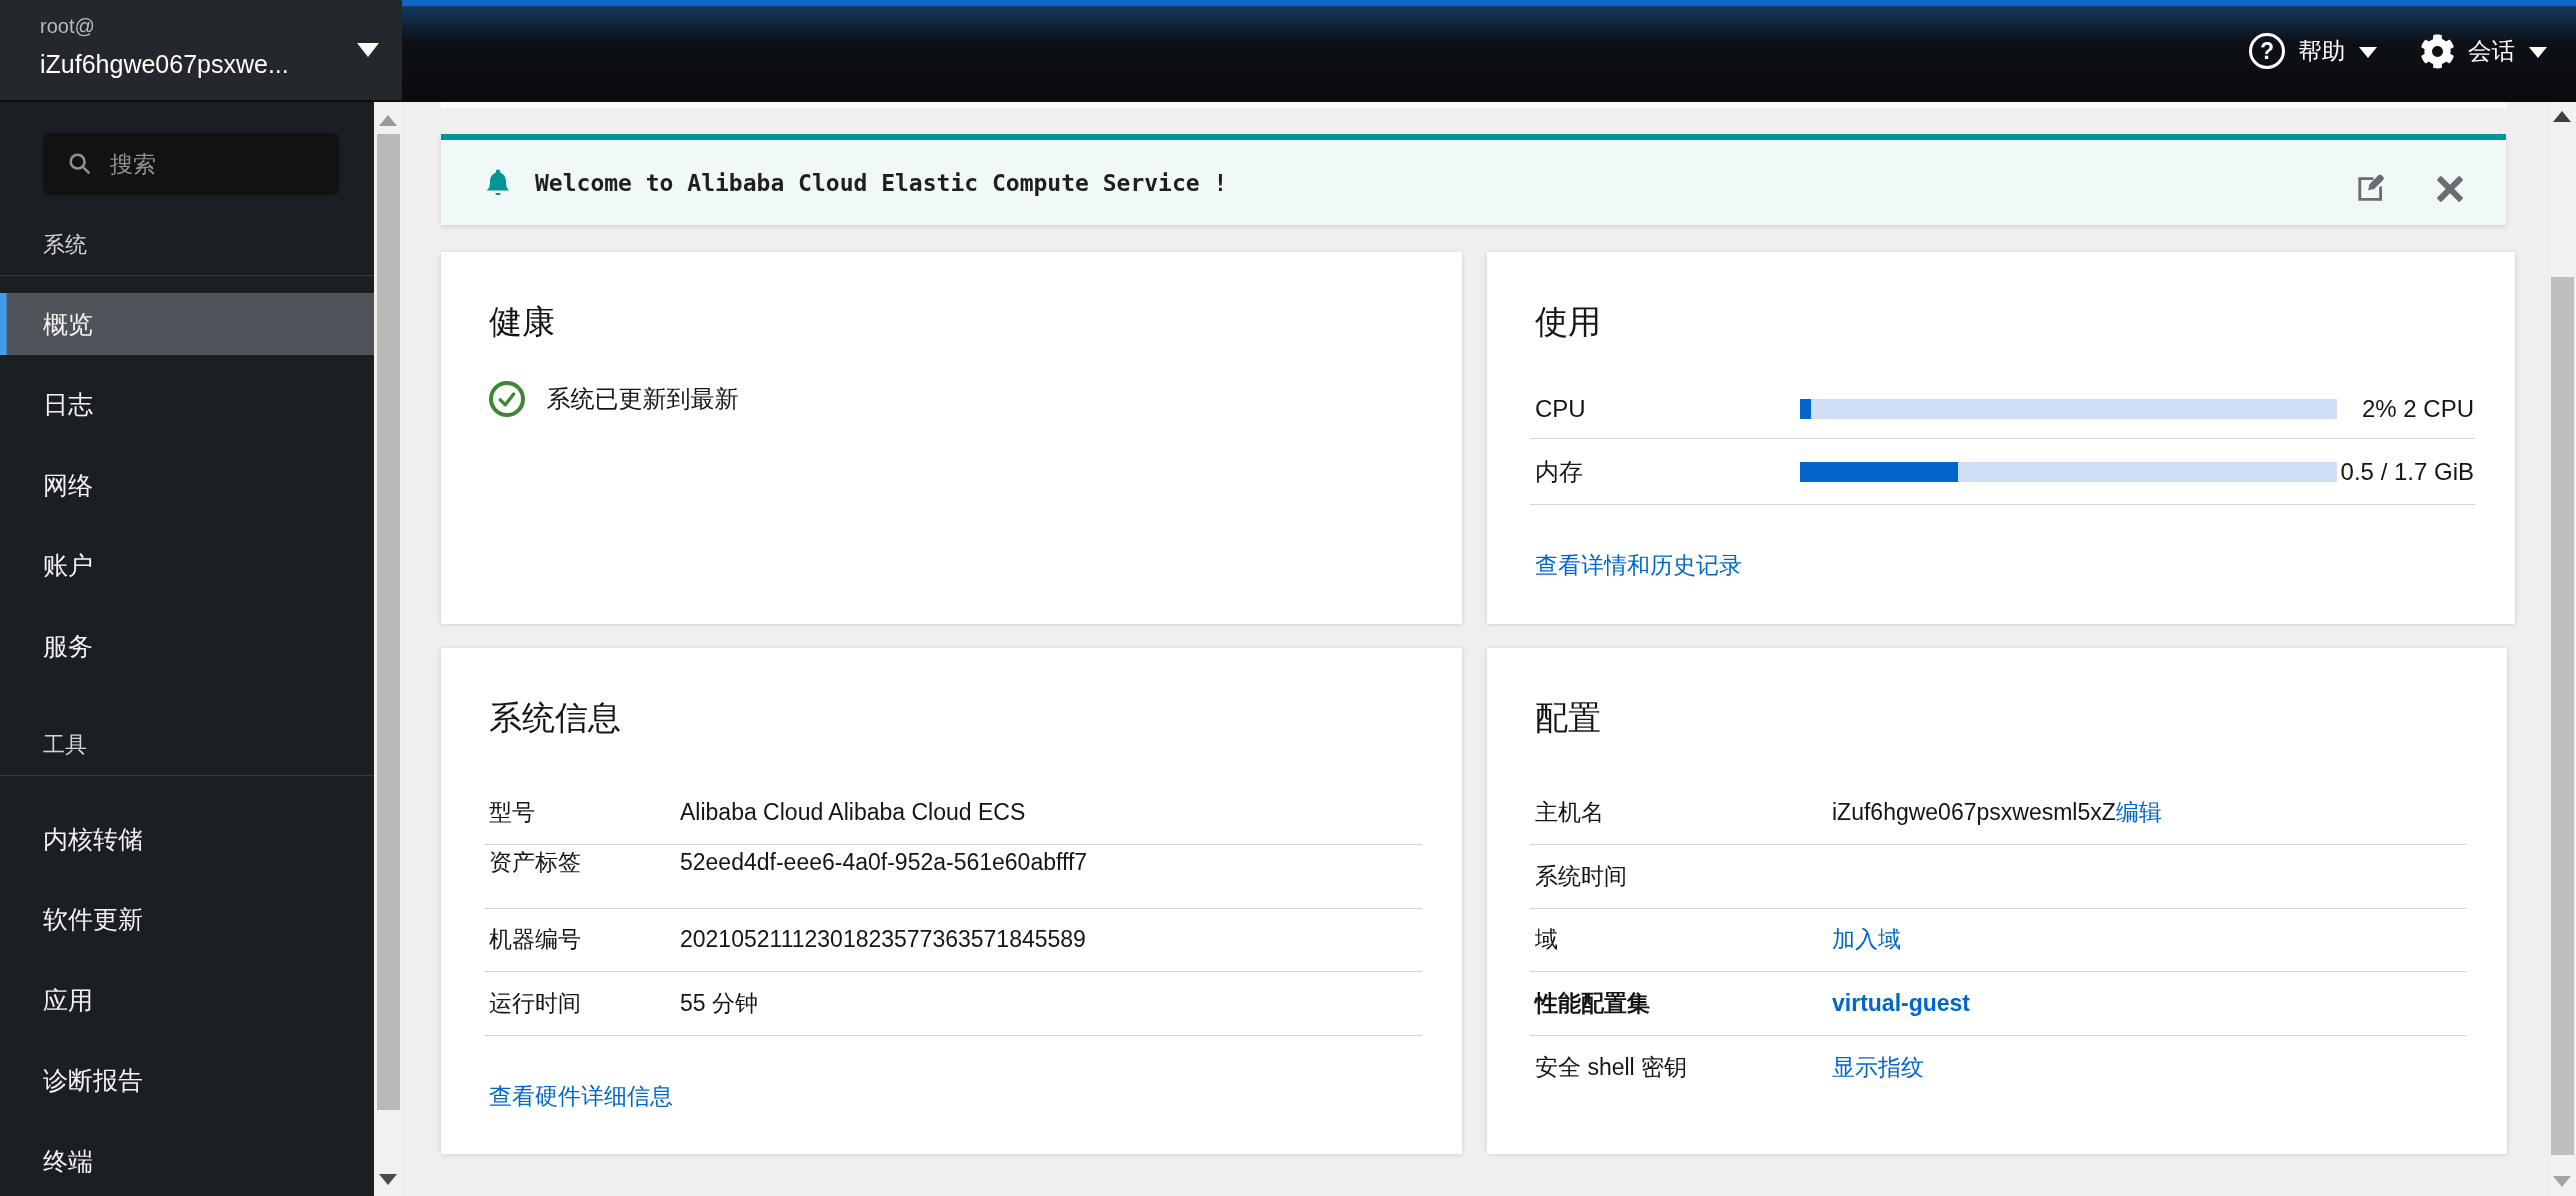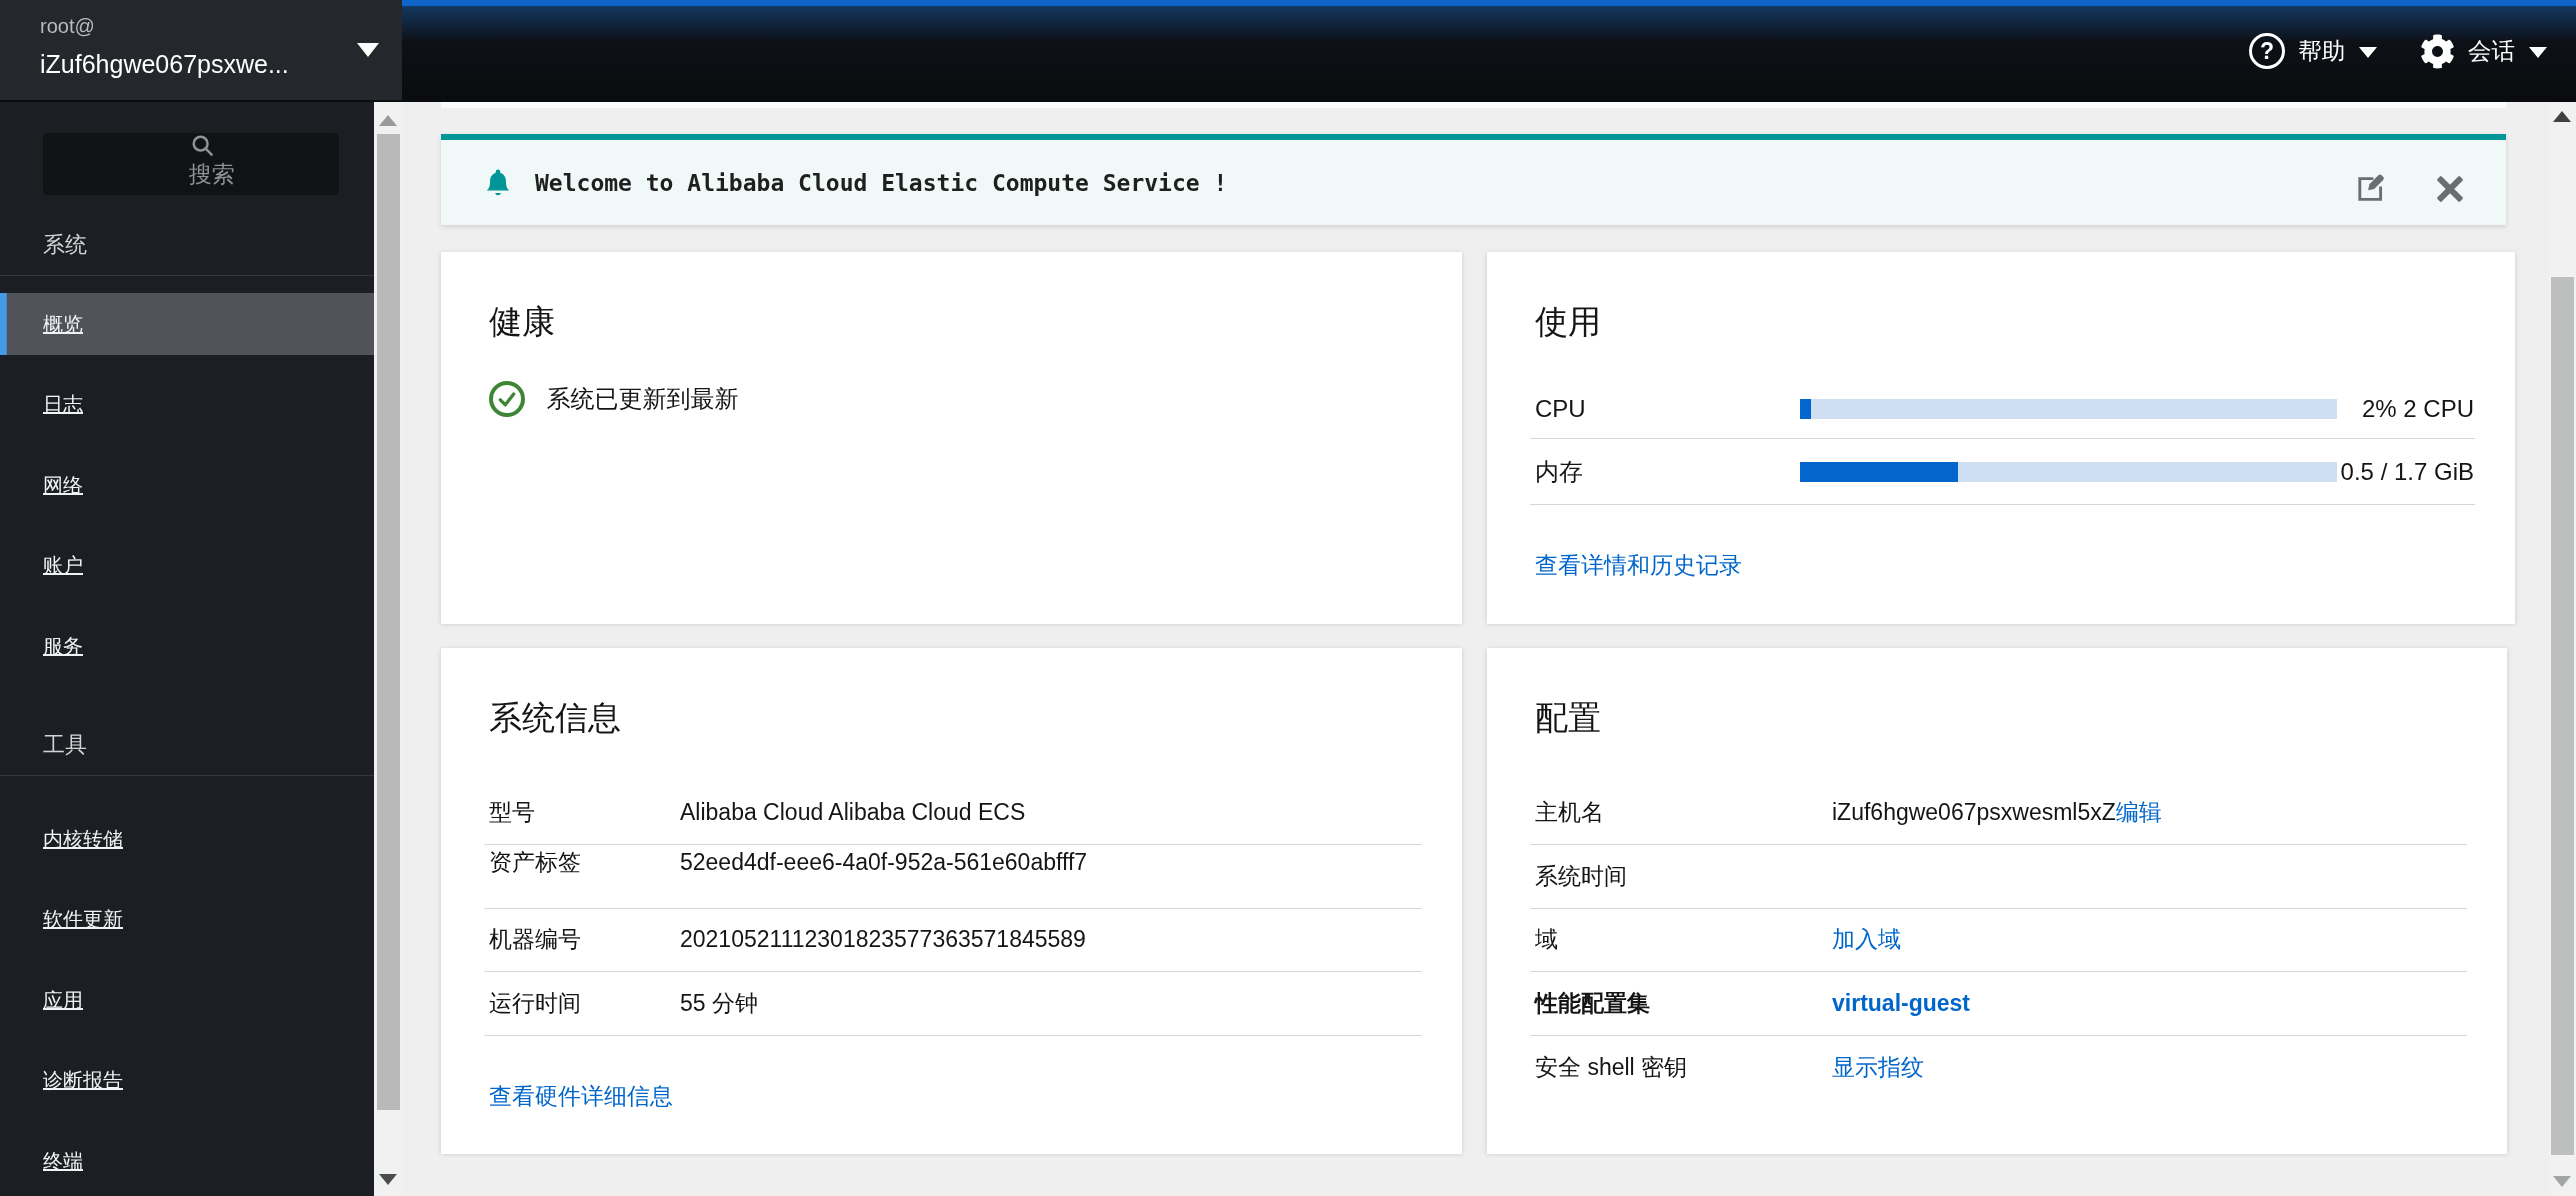--- a/index.html
+++ b/index.html
@@ -21,27 +21,27 @@
   .menu{display:flex;align-items:center;gap:13.4px;color:#ffffff;font-size:23.5px;cursor:pointer;}
   .q-icon{width:36px;height:36px;border:3.4px solid #fff;border-radius:50%;display:flex;
     align-items:center;justify-content:center;font-size:23px;font-weight:bold;color:#fff;}
   .gear-icon svg{width:35px;height:35px;fill:#ffffff;display:block;}
   .caret-down{width:0;height:0;border-left:9.4px solid transparent;border-right:9.4px solid transparent;
     border-top:11.4px solid #ffffff;margin-top:2.7px;}
 
   
   .sidebar{position:absolute;left:0;top:102px;width:374px;height:1094px;background:#1b1e22;}
   .search-box{position:absolute;left:43px;top:31px;width:296px;height:62px;background:#101214;
-    border-radius:5.4px;display:flex;align-items:center;padding-left:24px;cursor:text;flex-direction:column;}
+    border-radius:5.4px;display:flex;align-items:center;padding-left:24px;cursor:text;}
   .search-icon svg{width:25.5px;height:25.5px;display:block;}
   .search-placeholder{margin-left:17.4px;color:#8f9294;font-size:23px;}
   .nav-label{position:absolute;left:43px;height:36px;line-height:36px;font-size:22px;color:#d2d4d6;}
   .nav-divider{position:absolute;left:0;width:374px;height:1.3px;background:#34373b;}
   .nav-item{position:absolute;left:0;width:374px;height:62px;line-height:62px;padding-left:43px;
-    color:#f2f3f4;font-size:20px;cursor:pointer;white-space:nowrap;text-decoration:underline;}
+    color:#f2f3f4;font-size:25px;cursor:pointer;white-space:nowrap;}
   .nav-item.active{background:#50545a;box-shadow:inset 6.7px 0 0 #459ae8;}
 
   
   .side-scroll{position:absolute;left:374px;top:102px;width:29px;height:1094px;background:#f1f1f1;}
   .side-scroll .sb-thumb{position:absolute;left:2.7px;top:32px;width:23.5px;height:976px;background:#b9b9b9;}
   .sb-up{position:absolute;left:4.7px;top:13.4px;width:0;height:0;
     border-left:9.4px solid transparent;border-right:9.4px solid transparent;border-bottom:11.4px solid #9a9a9a;}
   .sb-down{position:absolute;left:4.7px;bottom:10.7px;width:0;height:0;
     border-left:9.4px solid transparent;border-right:9.4px solid transparent;border-top:11.4px solid #4a4c4e;}
   .main-scroll{position:absolute;left:2549px;top:102px;width:27px;height:1094px;background:#f1f1f1;}

